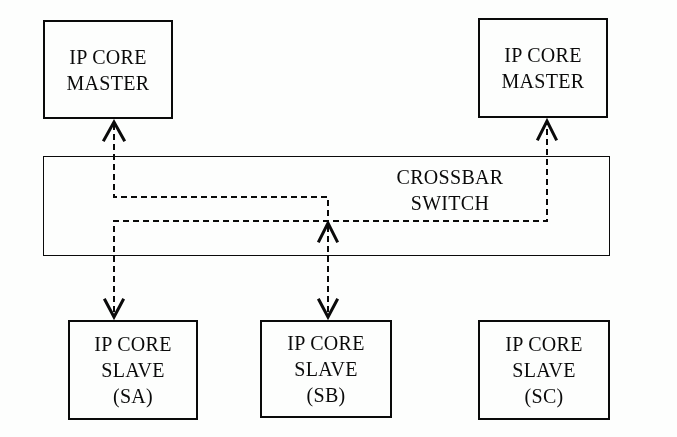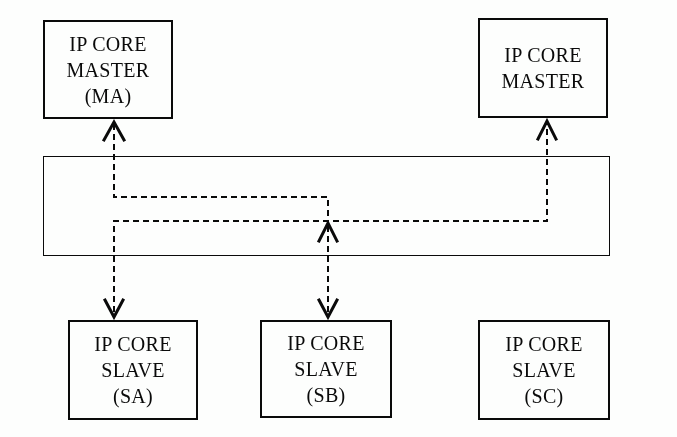--- a/index.html
+++ b/index.html
@@ -73,29 +73,32 @@
   }
 </style>
 </head>
 <body>
 
 <div class="stage">
 
   <div class="node node-master-a">
     <div>IP CORE</div>
     <div>MASTER</div>
-    <div>(MA)</div>
   </div>
 
   <div class="node node-master-b">
     <div>IP CORE</div>
     <div>MASTER</div>
   </div>
 
   <div class="node-crossbar"></div>
+  <div class="crossbar-label">
+    <div>CROSSBAR</div>
+    <div>SWITCH</div>
+  </div>
 
   <div class="node node-slave-a">
     <div>IP CORE</div>
     <div>SLAVE</div>
     <div>(SA)</div>
   </div>
 
   <div class="node node-slave-b">
     <div>IP CORE</div>
     <div>SLAVE</div>

